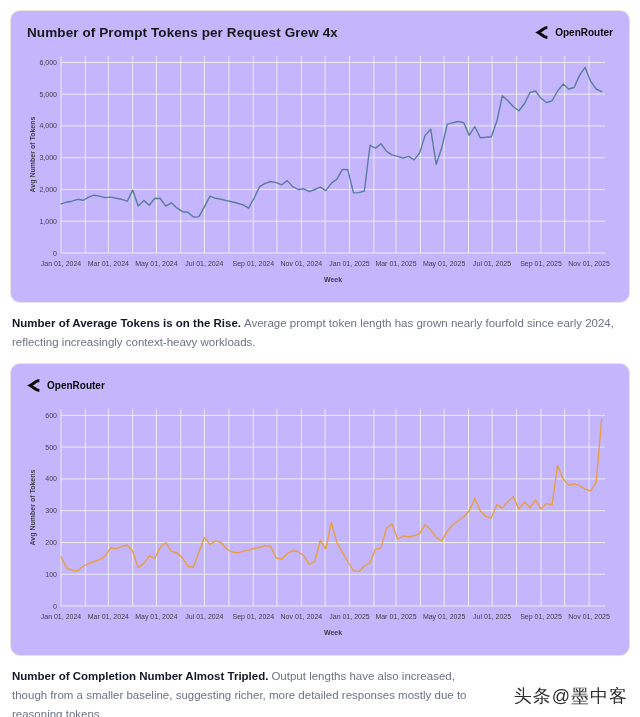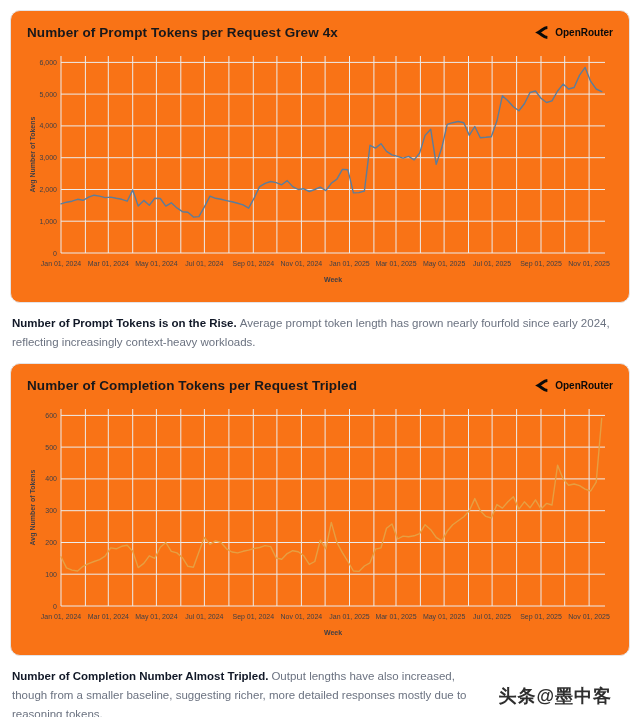--- a/index.html
+++ b/index.html
@@ -1,28 +1,28 @@
 <!DOCTYPE html>
 <html><head>
 <meta charset="utf-8">
 <style>
   html,body{margin:0;padding:0;background:#ffffff;}
   body{width:640px;font-family:"Liberation Sans",sans-serif;-webkit-font-smoothing:antialiased;}
-  .card{margin:10px 10px 0 10px;border:1px solid #e4e4e7;border-radius:10px;padding:14px 16px 4px 16px;background:#f97316;}
+  .card{margin:10px 10px 0 10px;border:1px solid #e4e4e7;border-radius:10px;padding:14px 16px 4px 16px;background:#c4b5fd;}
   .card-head{display:flex;justify-content:space-between;align-items:center;margin-bottom:8px;}
   .card-title{font-size:13.5px;font-weight:bold;color:#18181b;letter-spacing:.1px;}
   .brand{display:flex;align-items:center;gap:5px;font-size:10px;font-weight:600;color:#0a0a0a;}
   svg.chart{display:block;}
   svg.chart text.tick{font:7px "Liberation Sans",sans-serif;fill:#3f3f46;}
   svg.chart text.axis-title{font:7px "Liberation Sans",sans-serif;font-weight:bold;fill:#3f3f46;}
   .caption{margin:11px 12px 12px 12px;font-size:11.5px;line-height:1.62;color:#6b7280;}
   .caption b{color:#111827;margin-right:3px;}
   .caption-wrap{position:relative;}
   .caption-wrap .caption{margin-right:160px;}
-  .watermark{position:absolute;right:28px;top:17px;font-size:18px;font-weight:bold;color:#2e2e2e;letter-spacing:1px;white-space:nowrap;}
+  .watermark{position:absolute;right:12px;top:17px;font-size:18px;font-weight:normal;color:#2e2e2e;letter-spacing:1px;white-space:nowrap;}
 </style>
 </head>
 <body>
 
 <div>
 
   <div class="card">
     <div class="card-head">
       <div class="card-title">Number of Prompt Tokens per Request Grew 4x</div>
       <div class="brand">
@@ -81,25 +81,24 @@
         <text x="417.1" y="218" text-anchor="middle" class="tick">May 01, 2025</text>
         <text x="465.1" y="218" text-anchor="middle" class="tick">Jul 01, 2025</text>
         <text x="514.0" y="218" text-anchor="middle" class="tick">Sep 01, 2025</text>
         <text x="562.1" y="218" text-anchor="middle" class="tick">Nov 01, 2025</text>
         <text x="306.0" y="234" text-anchor="middle" class="axis-title">Week</text>
         <text text-anchor="middle" class="axis-title" transform="translate(8,106.5) rotate(-90)">Avg Number of Tokens</text>
         <path d="M34.0,155.8L39.5,154.2L45.0,153.2L50.6,151.3L56.1,152.3L61.6,149.1L67.1,147.2L72.6,148.1L78.1,149.6L83.7,149.1L89.2,150.3L94.7,151.3L100.2,153.2L105.7,142.1L111.2,158.1L116.8,152.4L122.3,157.2L127.8,150.3L133.3,150.5L138.8,158.1L144.3,154.8L149.9,159.9L155.4,163.7L160.9,164.2L166.4,169.1L171.9,168.6L177.4,158.9L183.0,148.1L188.5,150.3L194.0,151.3L199.5,152.6L205.0,153.8L210.6,155.3L216.1,156.9L221.6,160.2L227.1,150.2L232.6,138.6L238.1,135.3L243.7,133.5L249.2,134.6L254.7,136.8L260.2,132.6L265.7,138.6L271.2,141.5L276.8,140.8L282.3,143.5L287.8,141.5L293.3,139.2L298.8,142.6L304.3,135.3L309.9,131.1L315.4,121.4L320.9,121.8L326.4,144.9L331.9,144.6L337.4,143.0L343.0,97.3L348.5,100.1L354.0,95.7L359.5,103.3L365.0,106.8L370.6,108.4L376.1,110.2L381.6,108.4L387.1,111.9L392.6,105.1L398.1,87.4L403.7,81.2L409.2,116.3L414.7,100.1L420.2,76.3L425.7,74.7L431.2,73.5L436.8,74.7L442.3,87.4L447.8,78.5L453.3,89.7L458.8,89.3L464.3,88.7L469.9,73.1L475.4,47.7L480.9,52.8L486.4,58.8L491.9,62.8L497.4,55.7L503.0,44.5L508.5,43.0L514.0,50.3L519.5,54.5L525.0,52.8L530.6,43.0L536.1,36.1L541.6,41.0L547.1,39.5L552.6,27.1L558.1,19.4L563.7,33.4L569.2,41.0L574.7,43.6" fill="none" stroke="#5b7d9c" stroke-width="1.4" stroke-linejoin="round" stroke-linecap="round"></path>
       </svg>
   </div>
 
-  <p class="caption"><b>Number of Prompt Tokens is on the Rise.</b><span>Average prompt token length has grown nearly fourfold since early 2024, reflecting increasingly context-heavy workloads.</span></p>
+  <p class="caption"><b>Number of Average Tokens is on the Rise.</b><span>Average prompt token length has grown nearly fourfold since early 2024, reflecting increasingly context-heavy workloads.</span></p>
 
   <div class="card">
     <div class="card-head">
-      <div class="card-title">Number of Completion Tokens per Request Tripled</div>
       <div class="brand">
         <svg width="15" height="15" viewBox="0 0 16 16">
           <path d="M13.2 2.6 C9.5 2.8 7.8 5.6 3.4 8 C7.8 10.4 9.5 13.2 13.2 13.4" fill="none" stroke="#0a0a0a" stroke-width="3.1"></path>
         </svg>
         <span>OpenRouter</span>
       </div>
     </div>
     <svg class="chart" id="chart1" width="586" height="250">
         <line x1="34.0" x2="34.0" y1="8" y2="205" stroke="#ececec" stroke-width="1"></line>
         <line x1="58.4" x2="58.4" y1="8" y2="205" stroke="#ececec" stroke-width="1"></line>

